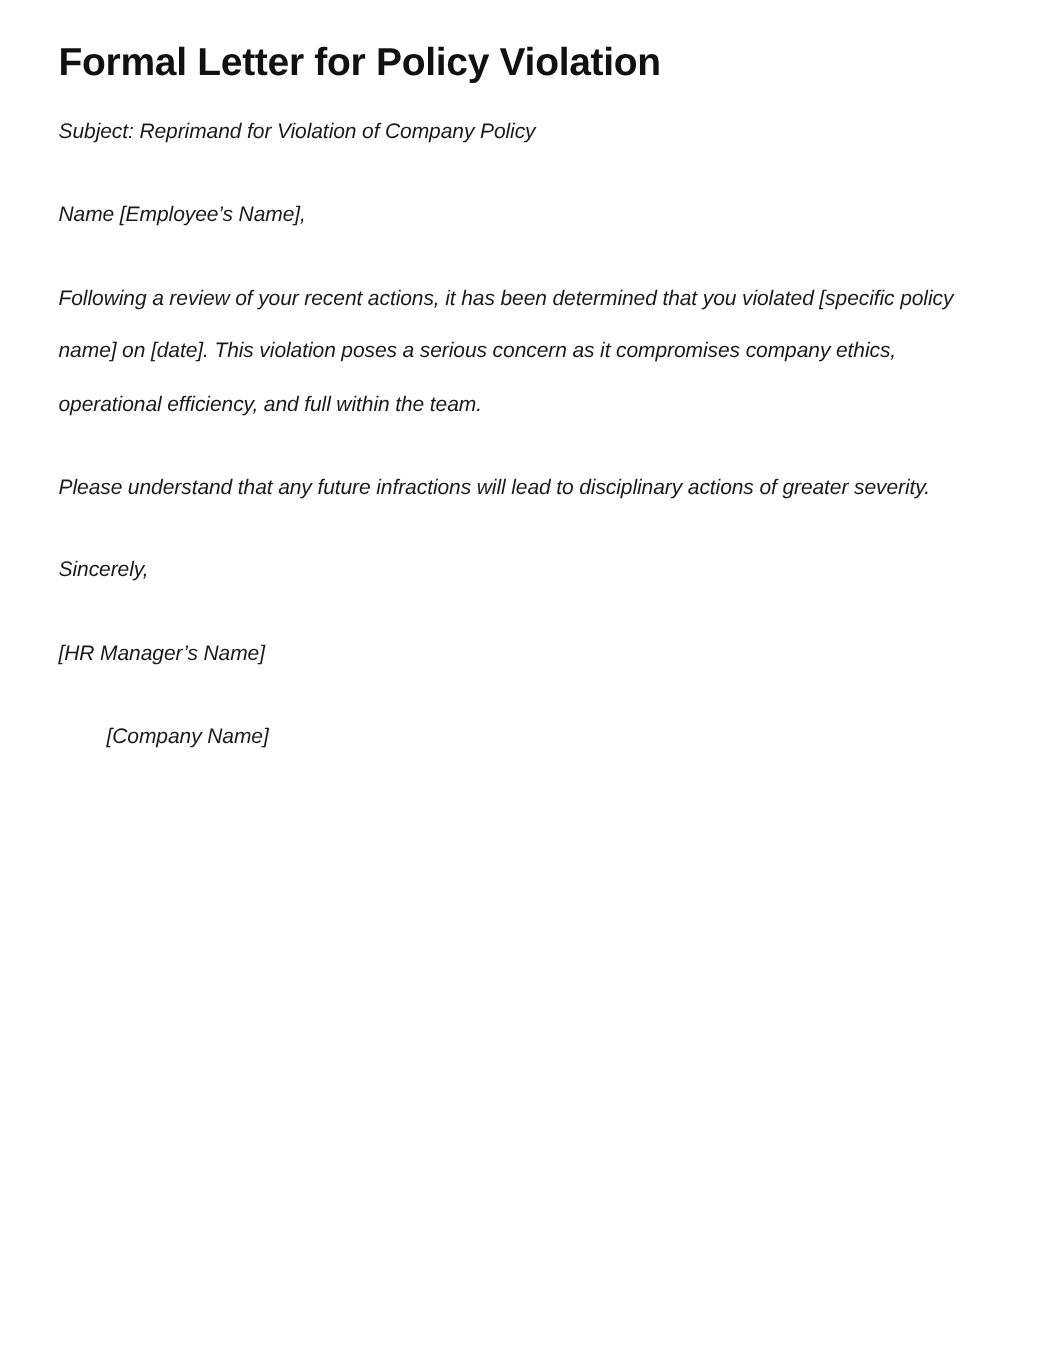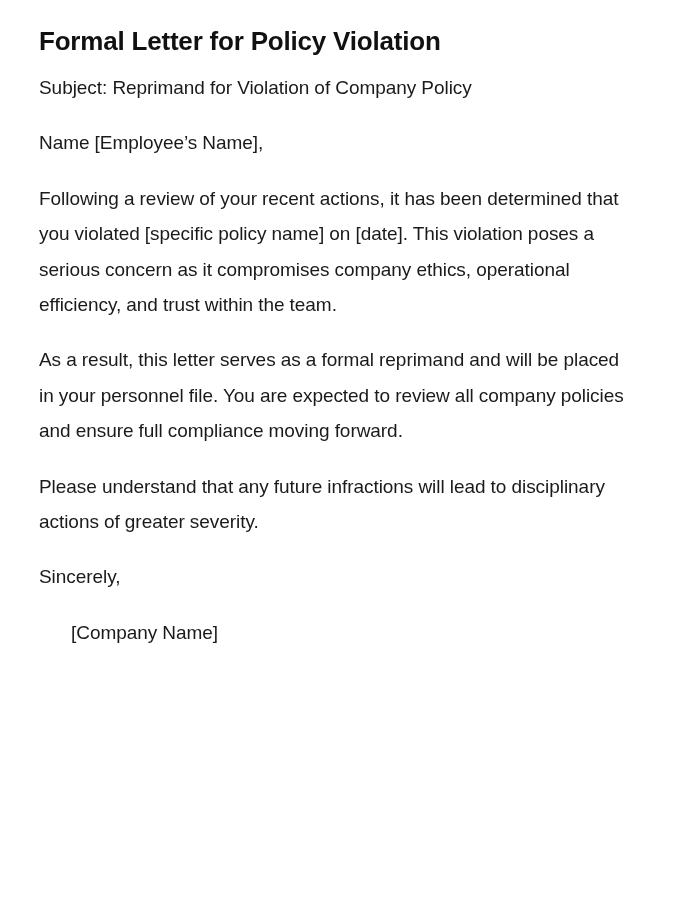--- a/index.html
+++ b/index.html
@@ -27,44 +27,45 @@
     line-height: 34px;
     letter-spacing: -0.2px;
     color: #111111;
     margin: 0 0 12px 0;
     white-space: nowrap;
   }
   .doc-body {
     margin: 0;
   }
   .para {
-    font-size: 19px;
+    font-size: 14px;
     line-height: 35.4px;
     font-weight: 400;
     color: #1a1a1a;
     margin: 0 0 20px 0;
     max-width: 600px;
     letter-spacing: -0.05px;
     word-spacing: -0.1px;
+    font-style: italic;
   }
   .para:last-child {
     margin-bottom: 0;
     margin-left: 32px;
   }
 </style>
 </head>
 <body>
 
 <div class="document">
 
   <h1 class="doc-title">Formal Letter for Policy Violation</h1>
 
   <div class="doc-body">
     <p class="para">Subject: Reprimand for Violation of Company Policy</p>
     <p class="para">Name [Employee’s Name],</p>
-    <p class="para">Following a review of your recent actions, it has been determined that you violated [specific policy name] on [date]. This violation poses a serious concern as it compromises company ethics, operational efficiency, and trust within the team.</p>
-    <p class="para">As a result, this letter serves as a formal reprimand and will be placed in your personnel file. You are expected to review all company policies and ensure full compliance moving forward.</p>
+    <p class="para">Following a review of your recent actions, it has been determined that you violated [specific policy name] on [date]. This violation poses a serious concern as it compromises company ethics, operational efficiency, and full within the team.</p>
     <p class="para">Please understand that any future infractions will lead to disciplinary actions of greater severity.</p>
     <p class="para">Sincerely,</p>
+    <p class="para">[HR Manager’s Name]</p>
     <p class="para">[Company Name]</p>
   </div>
 
 </div>
 
 </body></html>

